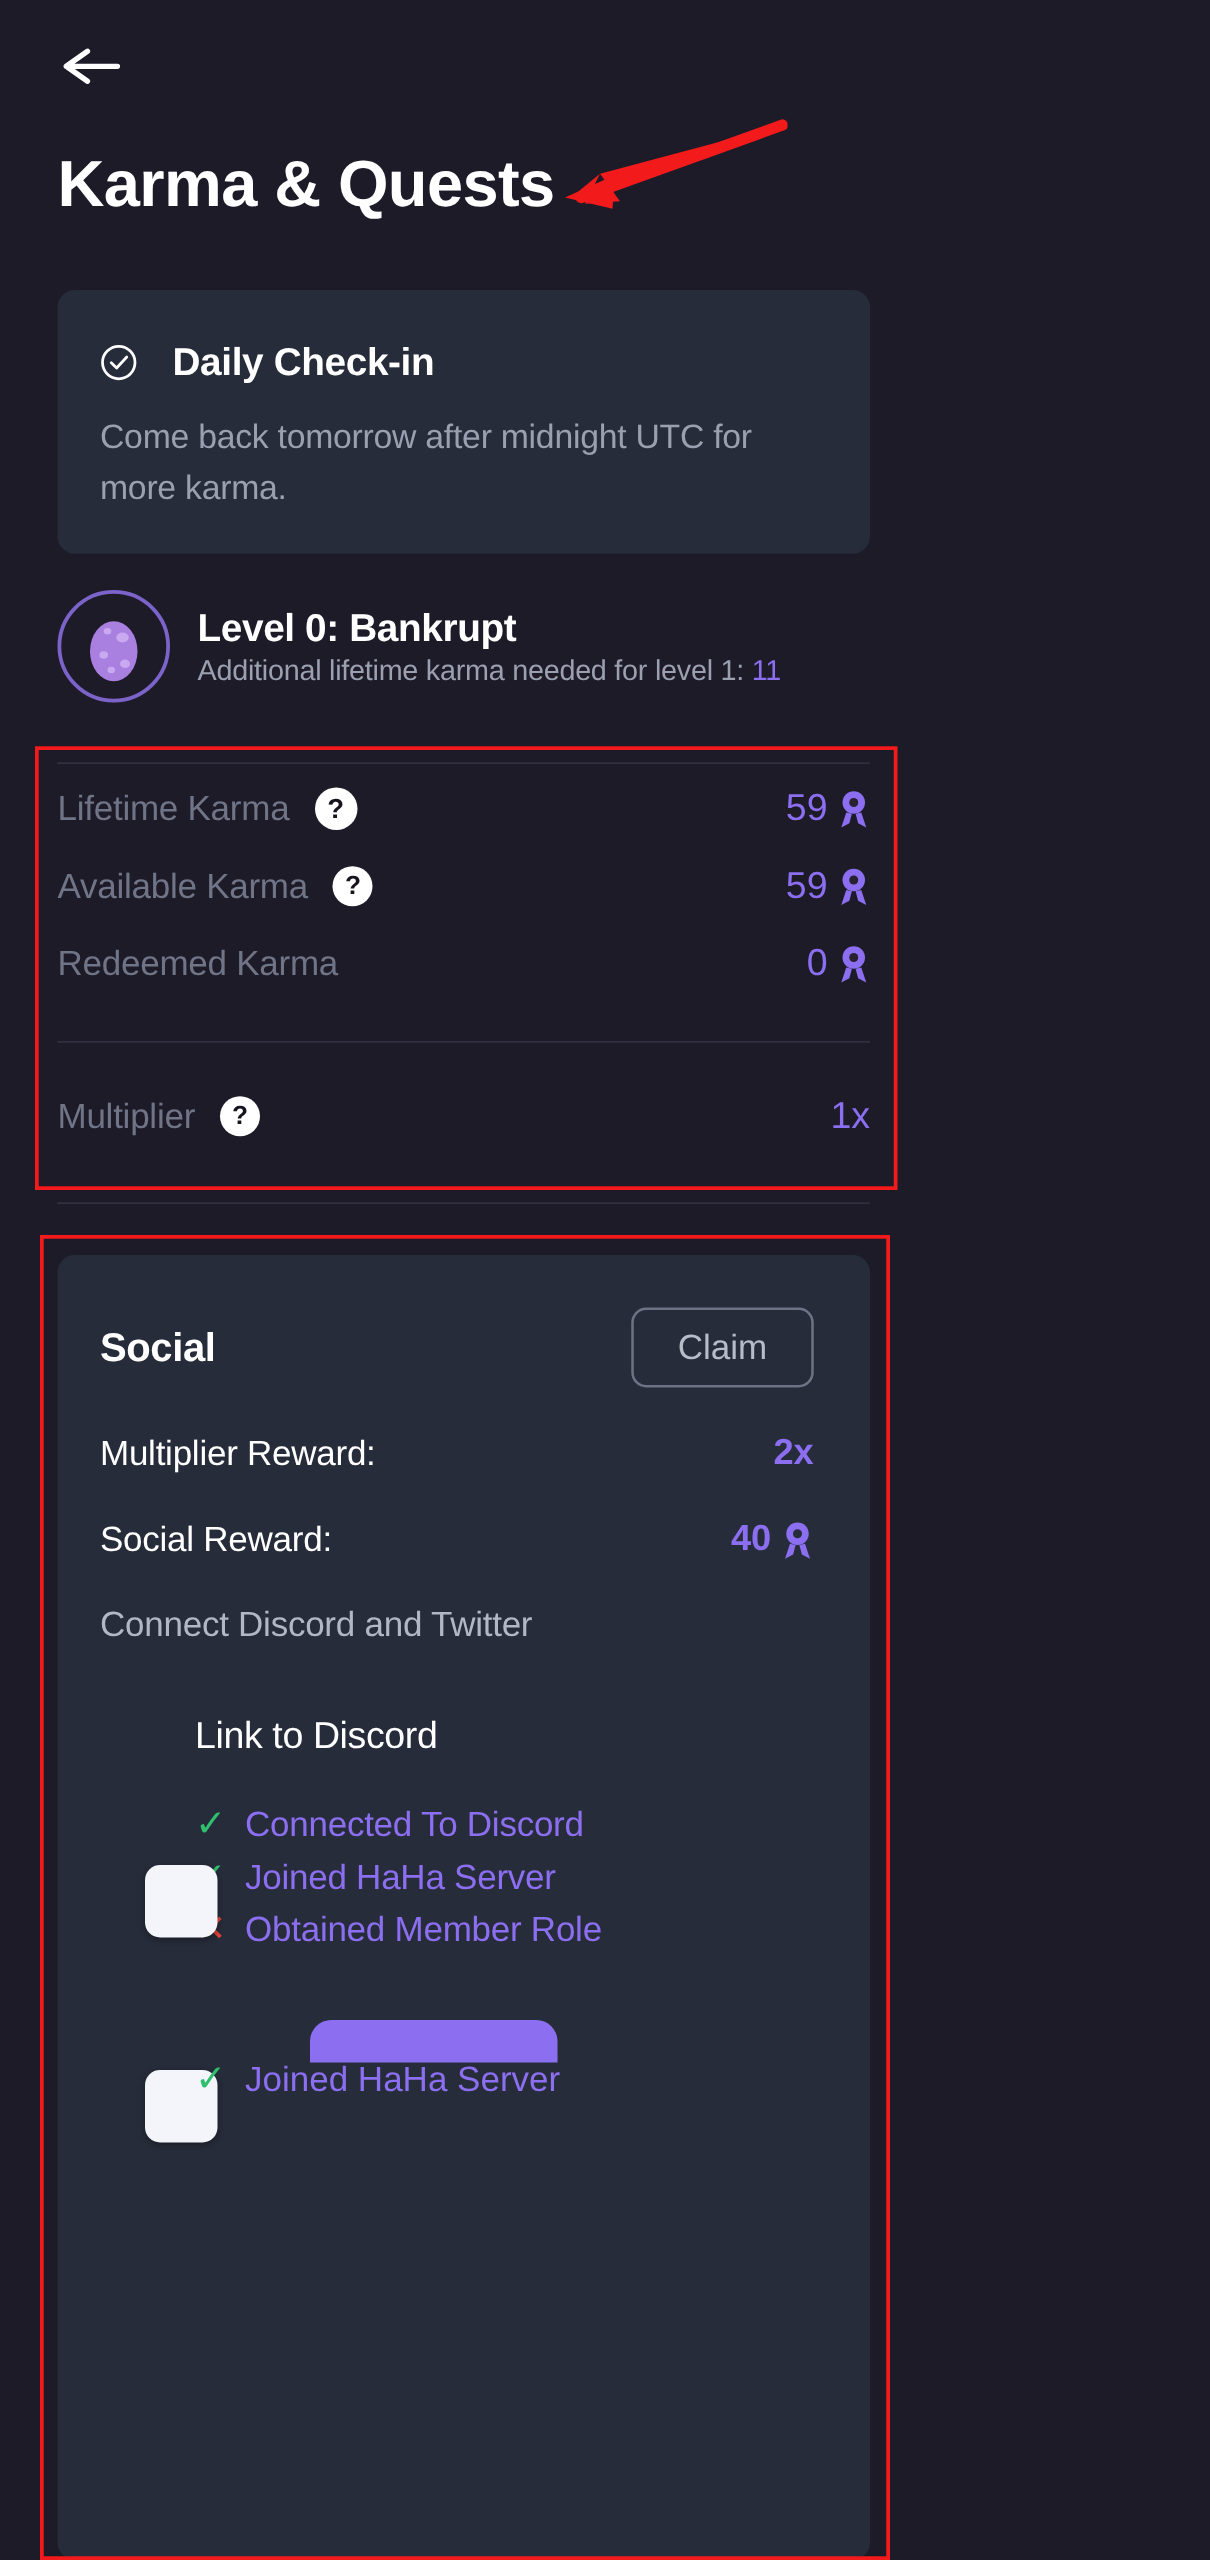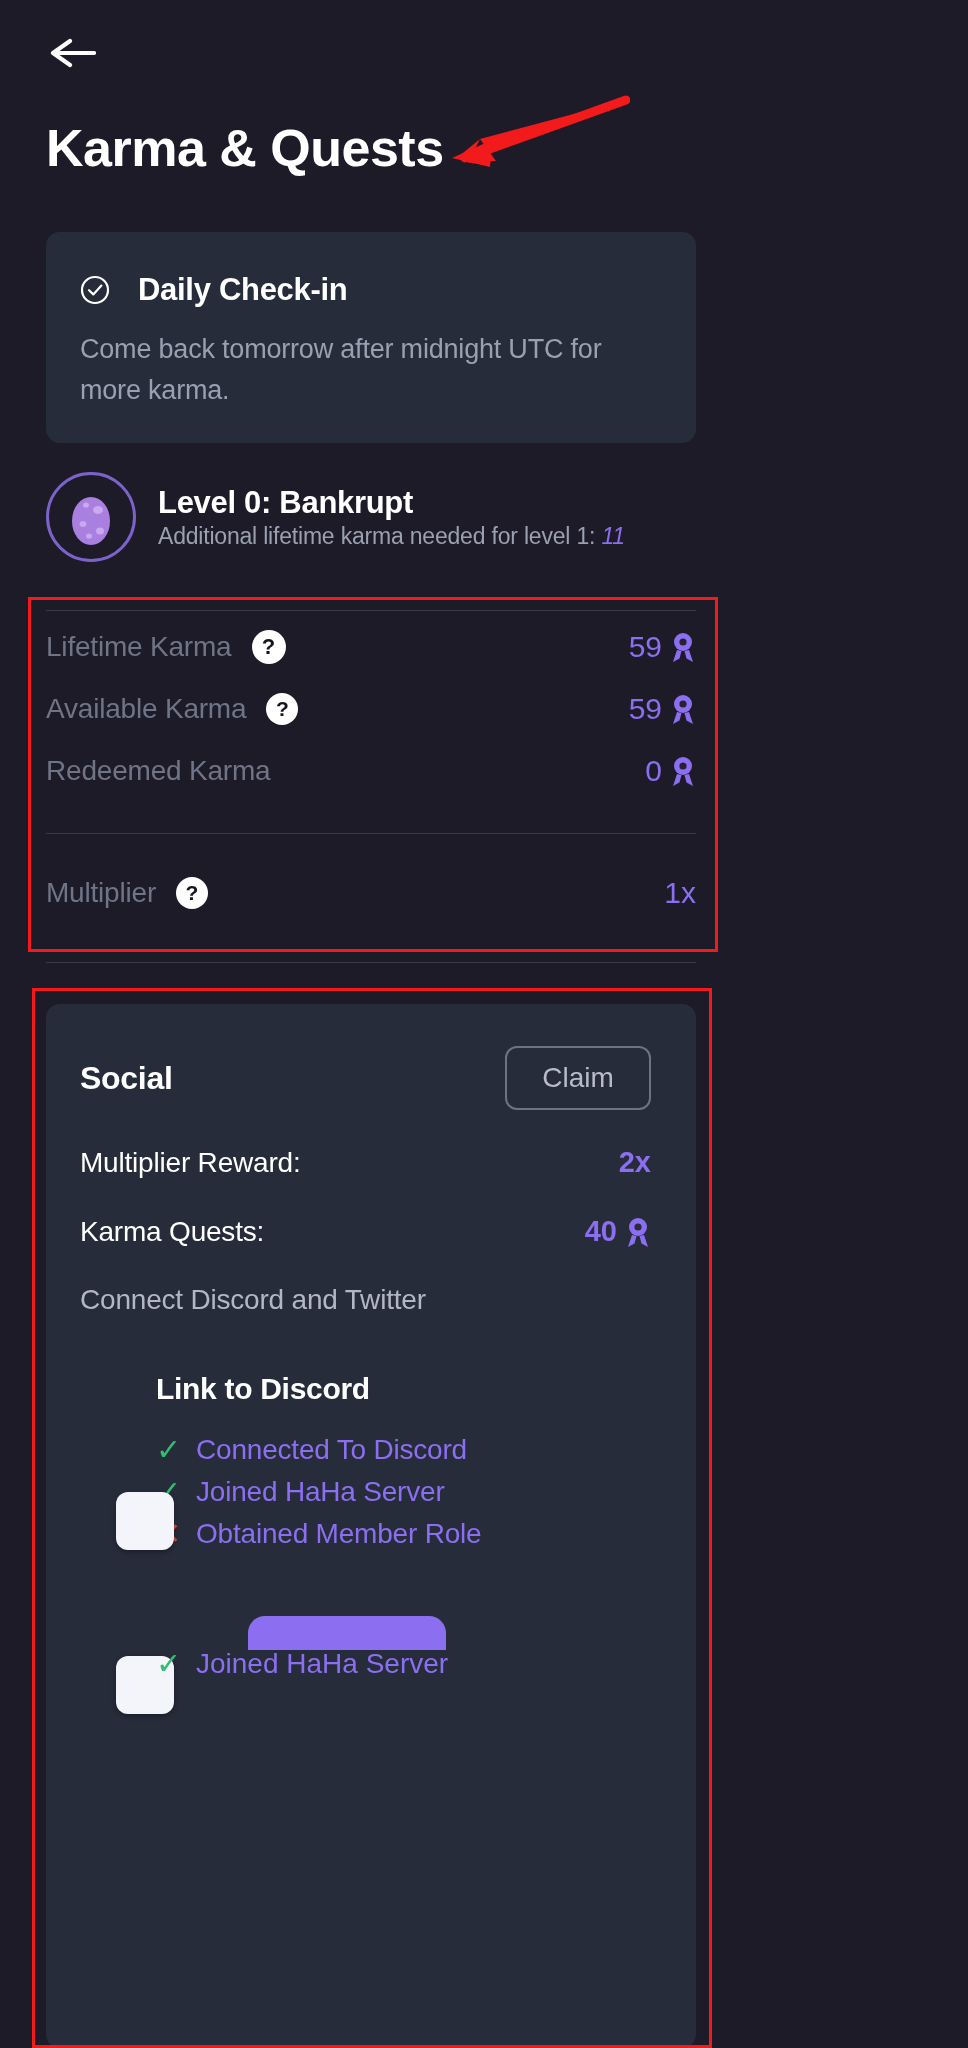--- a/index.html
+++ b/index.html
@@ -111,21 +111,21 @@
     font-size: 31px;
     font-weight: bold;
     color: #ffffff;
     letter-spacing: -0.3px;
   }
   .level-sub {
     font-size: 23px;
     color: #9aa0b0;
     letter-spacing: -0.2px;
   }
-  .level-sub .accent { color: #8b6ff0; font-style: italic; }
+  .level-sub .accent { color: #8b6ff0; }
 
   
   .stats-block {
     position: absolute;
     left: 46px;
     top: 610px;
     width: 650px;
   }
   .stats-divider-top {
     height: 1px;
@@ -257,24 +257,24 @@
   .quest-desc {
     margin-top: 36px;
     font-size: 28px;
     color: #b2b7c4;
     letter-spacing: -0.2px;
   }
 
   .task-group { margin-top: 56px; padding-left: 76px; position: relative; }
   .task-group-title {
     font-size: 30px;
-    font-weight: bold;
+    font-weight: normal;
     color: #ffffff;
     letter-spacing: -0.3px;
-    margin-bottom: 28px;
+    margin-bottom: 38px;
   }
   .task-list { display: flex; flex-direction: column; gap: 10px; }
   .task-item {
     display: flex;
     align-items: center;
     gap: 14px;
     font-size: 28px;
     color: #8b6ff0;
     letter-spacing: -0.2px;
     white-space: nowrap;
@@ -430,21 +430,21 @@
       <div class="social-title">Social</div>
       <button class="claim-btn">Claim</button>
     </div>
 
     <div class="reward-row">
       <span class="reward-label">Multiplier Reward:</span>
       <span class="reward-value">2x</span>
     </div>
 
     <div class="reward-row">
-      <span class="reward-label">Karma Quests:</span>
+      <span class="reward-label">Social Reward:</span>
       <span class="reward-value">
         <span>40</span>
         <svg class="medal" viewBox="0 0 26 32">
           <circle cx="13" cy="11" r="9" fill="#8b6ff0"></circle>
           <circle cx="13" cy="11" r="3.6" fill="#272c3a"></circle>
           <path d="M7 19 L3 31 L9.5 27.5 L11.5 20 Z" fill="#8b6ff0"></path>
           <path d="M19 19 L23 31 L16.5 27.5 L14.5 20 Z" fill="#8b6ff0"></path>
         </svg>
       </span>
     </div>

